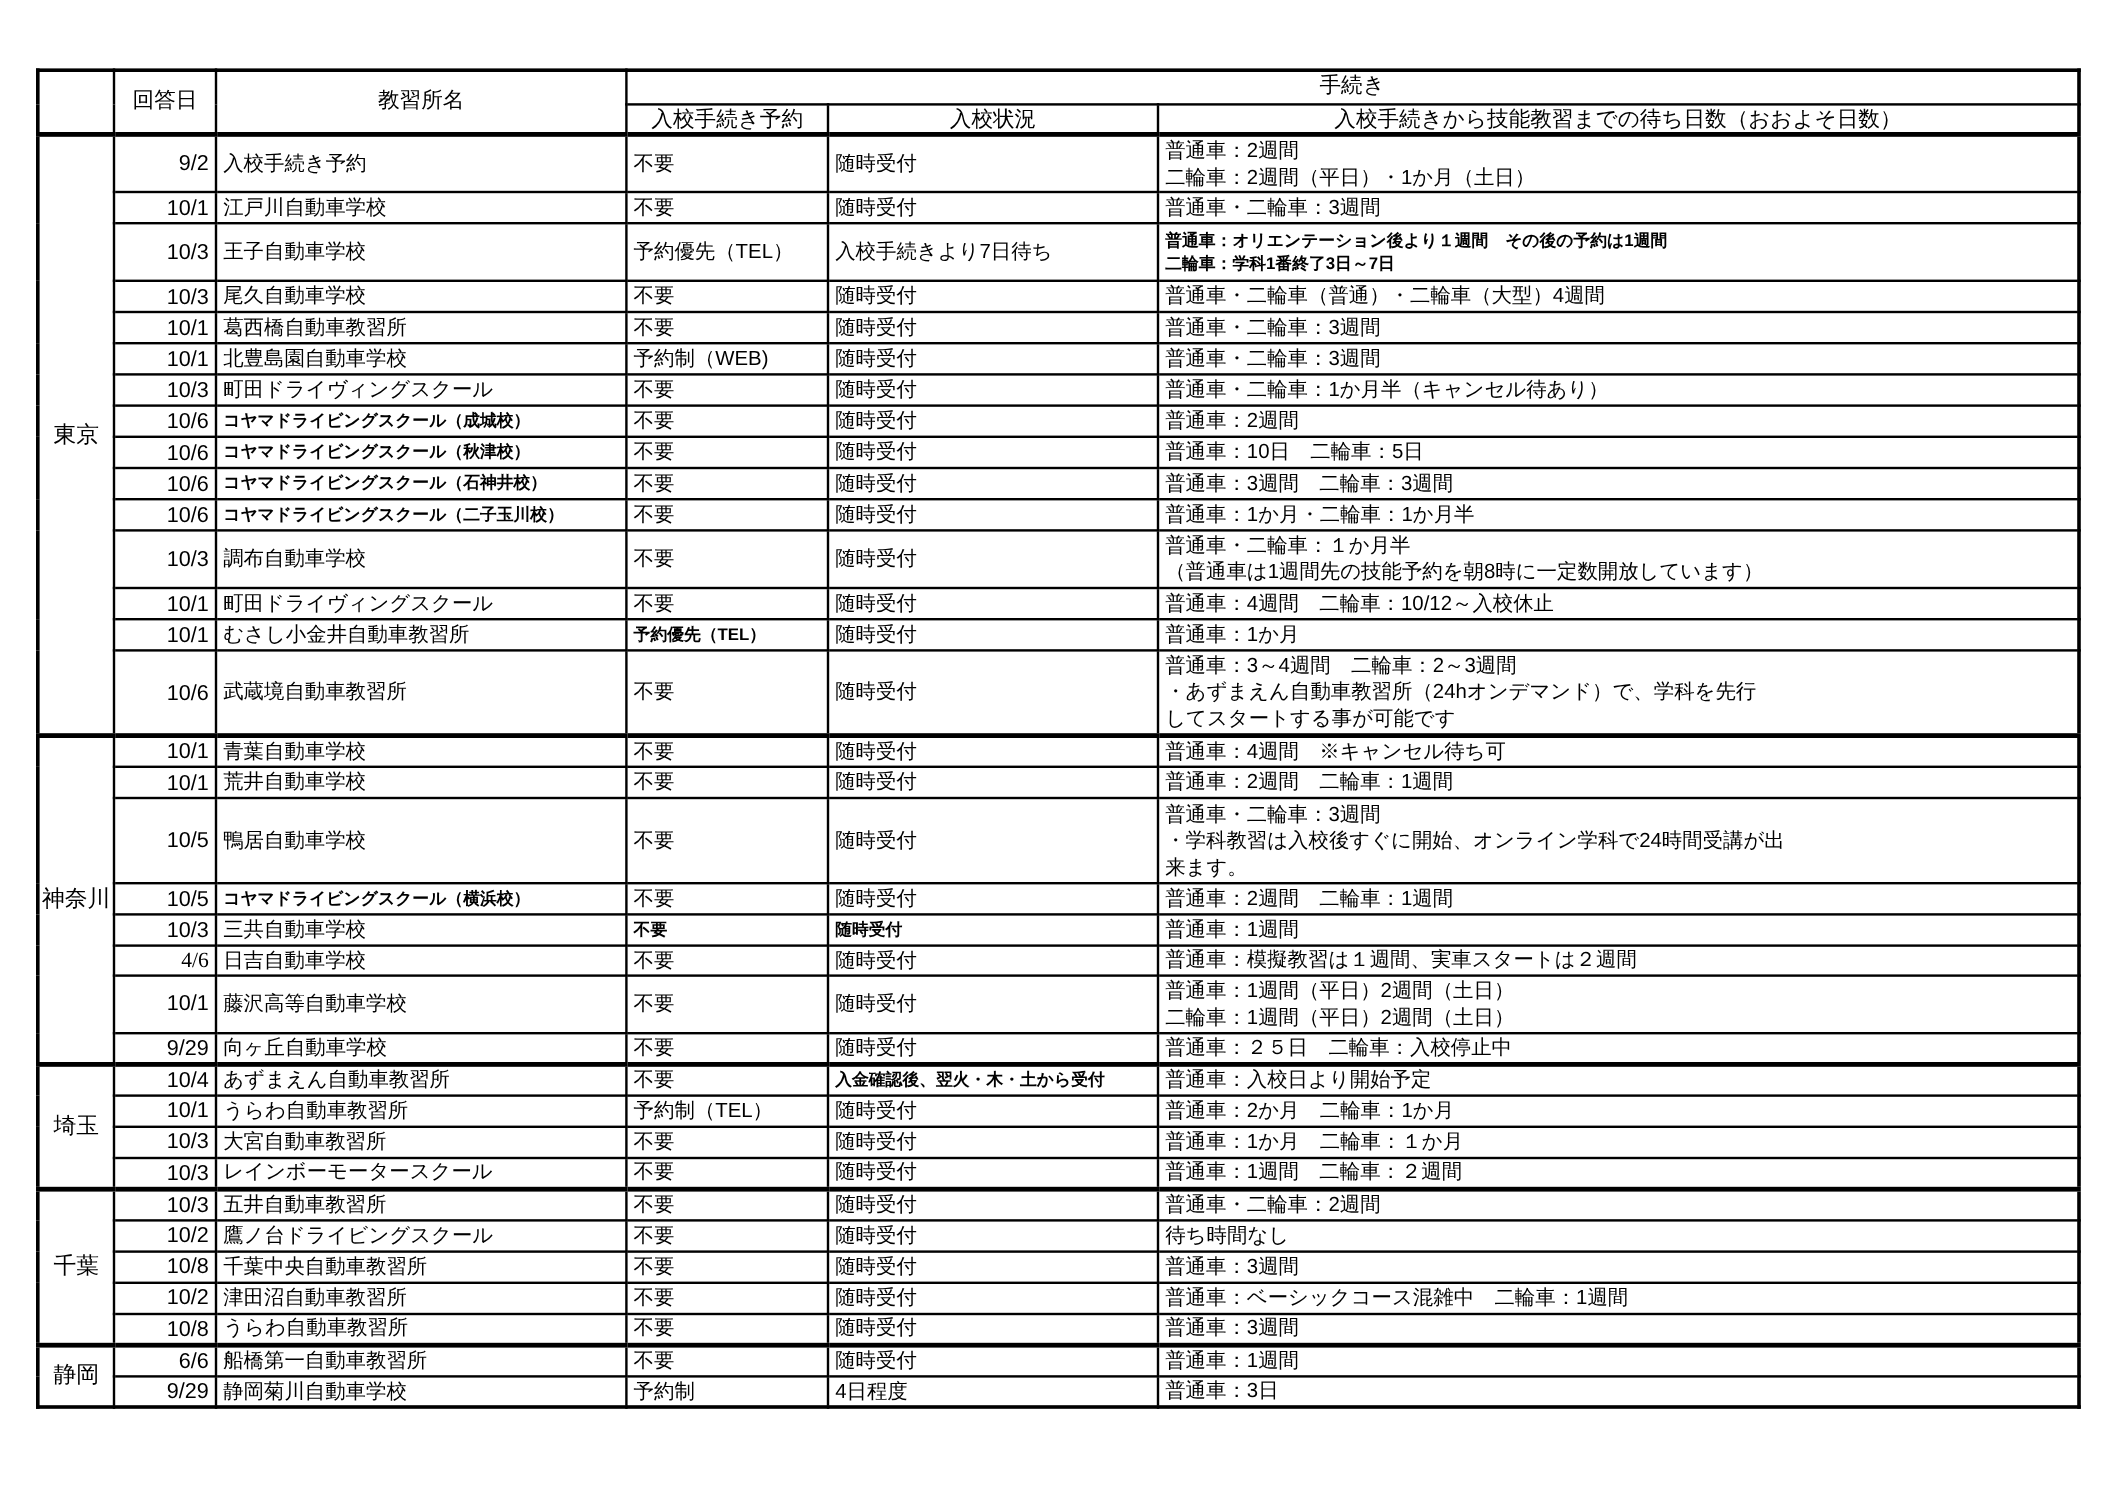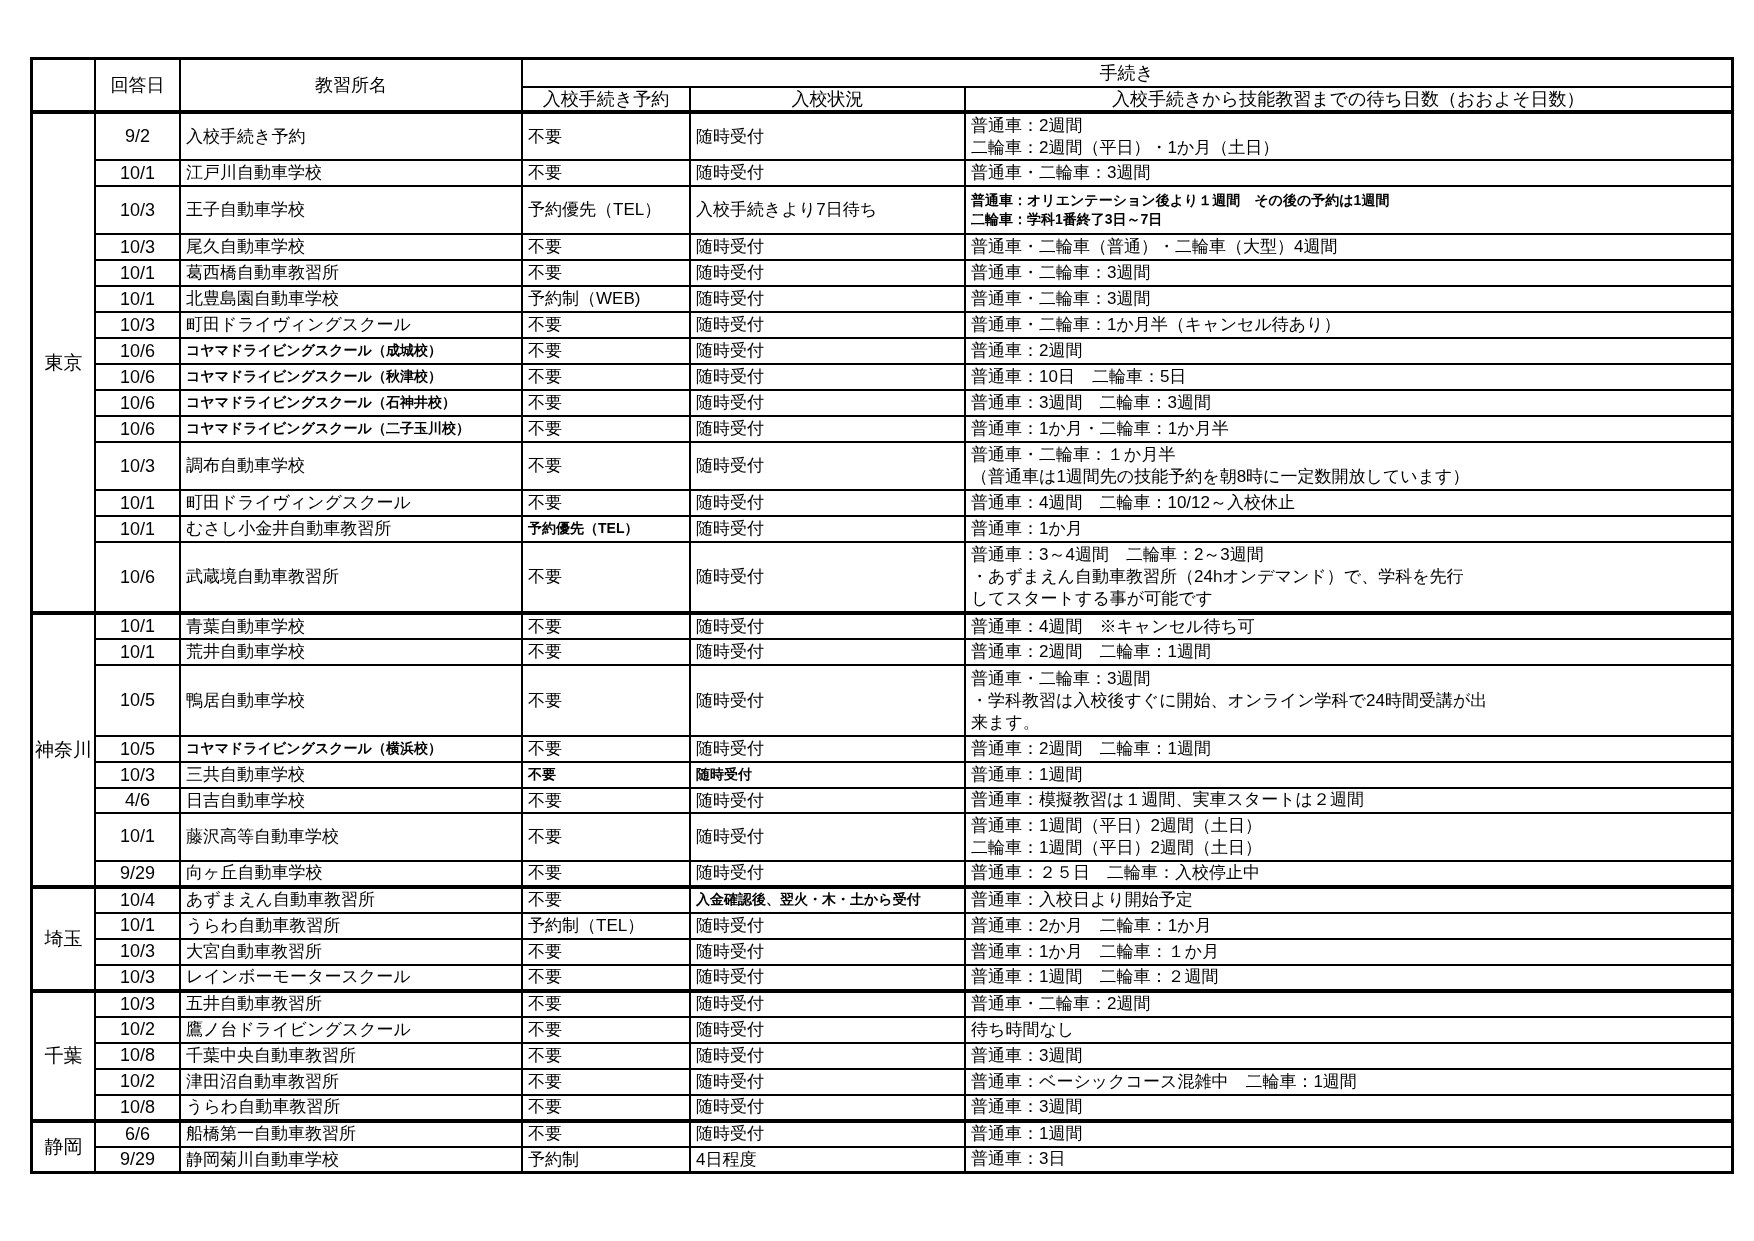--- a/index.html
+++ b/index.html
@@ -19,25 +19,25 @@
     border:2px solid #000;
     padding:0 5px;
     font-size:17px;
     font-weight:normal;
     vertical-align:middle;
     overflow:hidden;
     white-space:nowrap;
     line-height:1.25;
   }
   thead th { text-align:center; font-size:18px; }
-  thead tr.h1 { height:28px; }
+  thead tr.h1 { height:28px;font-family:Liberation Mono, monospace; }
   thead tr.h2 { height:22px; }
   th.hb { border-bottom:3px solid #000; }
   td.region { text-align:center; font-size:19px; padding:0 2px; }
-  td.date   { text-align:center; font-size:18px; }
+  td.date   { text-align:right; font-size:18px; }
   td.school, td.reservation, td.status, td.wait { text-align:left; }
   td .small, td.small { font-size:14px;font-weight:bold; }
   tr.region-start td { border-top:4px solid #000; }
   td.wait div { line-height:22px; }
   td.wait.small div { line-height:19px; }
 </style>
 </head>
 <body>
 
 <div class="sheet">
@@ -246,21 +246,21 @@
         </tr>
         <tr style="height: 26px;">
           <td class="date">10/3</td>
           <td class="school">三共自動車学校</td>
           <td class="reservation small">不要</td>
           <td class="status small">随時受付</td>
           <td class="wait">
             <div>普通車：1週間</div>
           </td>
         </tr>
-        <tr style="height: 14px;">
+        <tr style="height: 14px; font-family: Liberation Serif, serif;">
           <td class="date">4/6</td>
           <td class="school">日吉自動車学校</td>
           <td class="reservation">不要</td>
           <td class="status">随時受付</td>
           <td class="wait">
             <div>普通車：模擬教習は１週間、実車スタートは２週間</div>
           </td>
         </tr>
         <tr style="height: 48px;">
           <td class="date">10/1</td>

